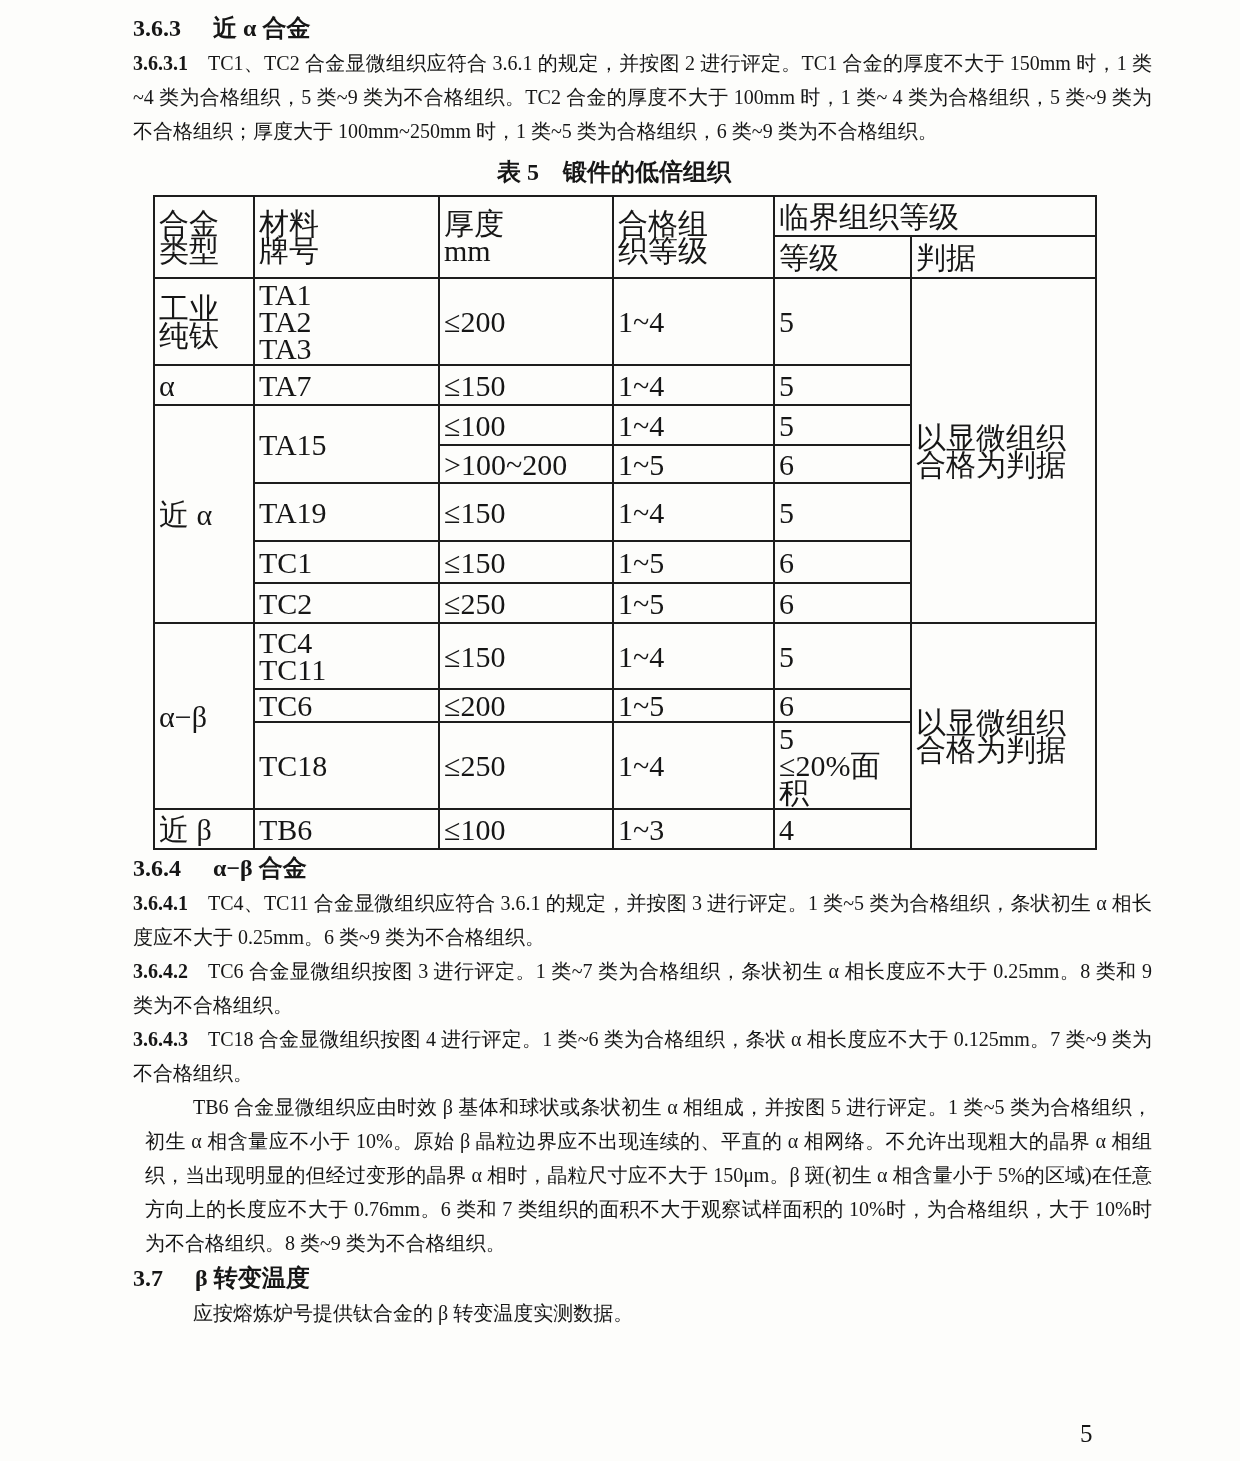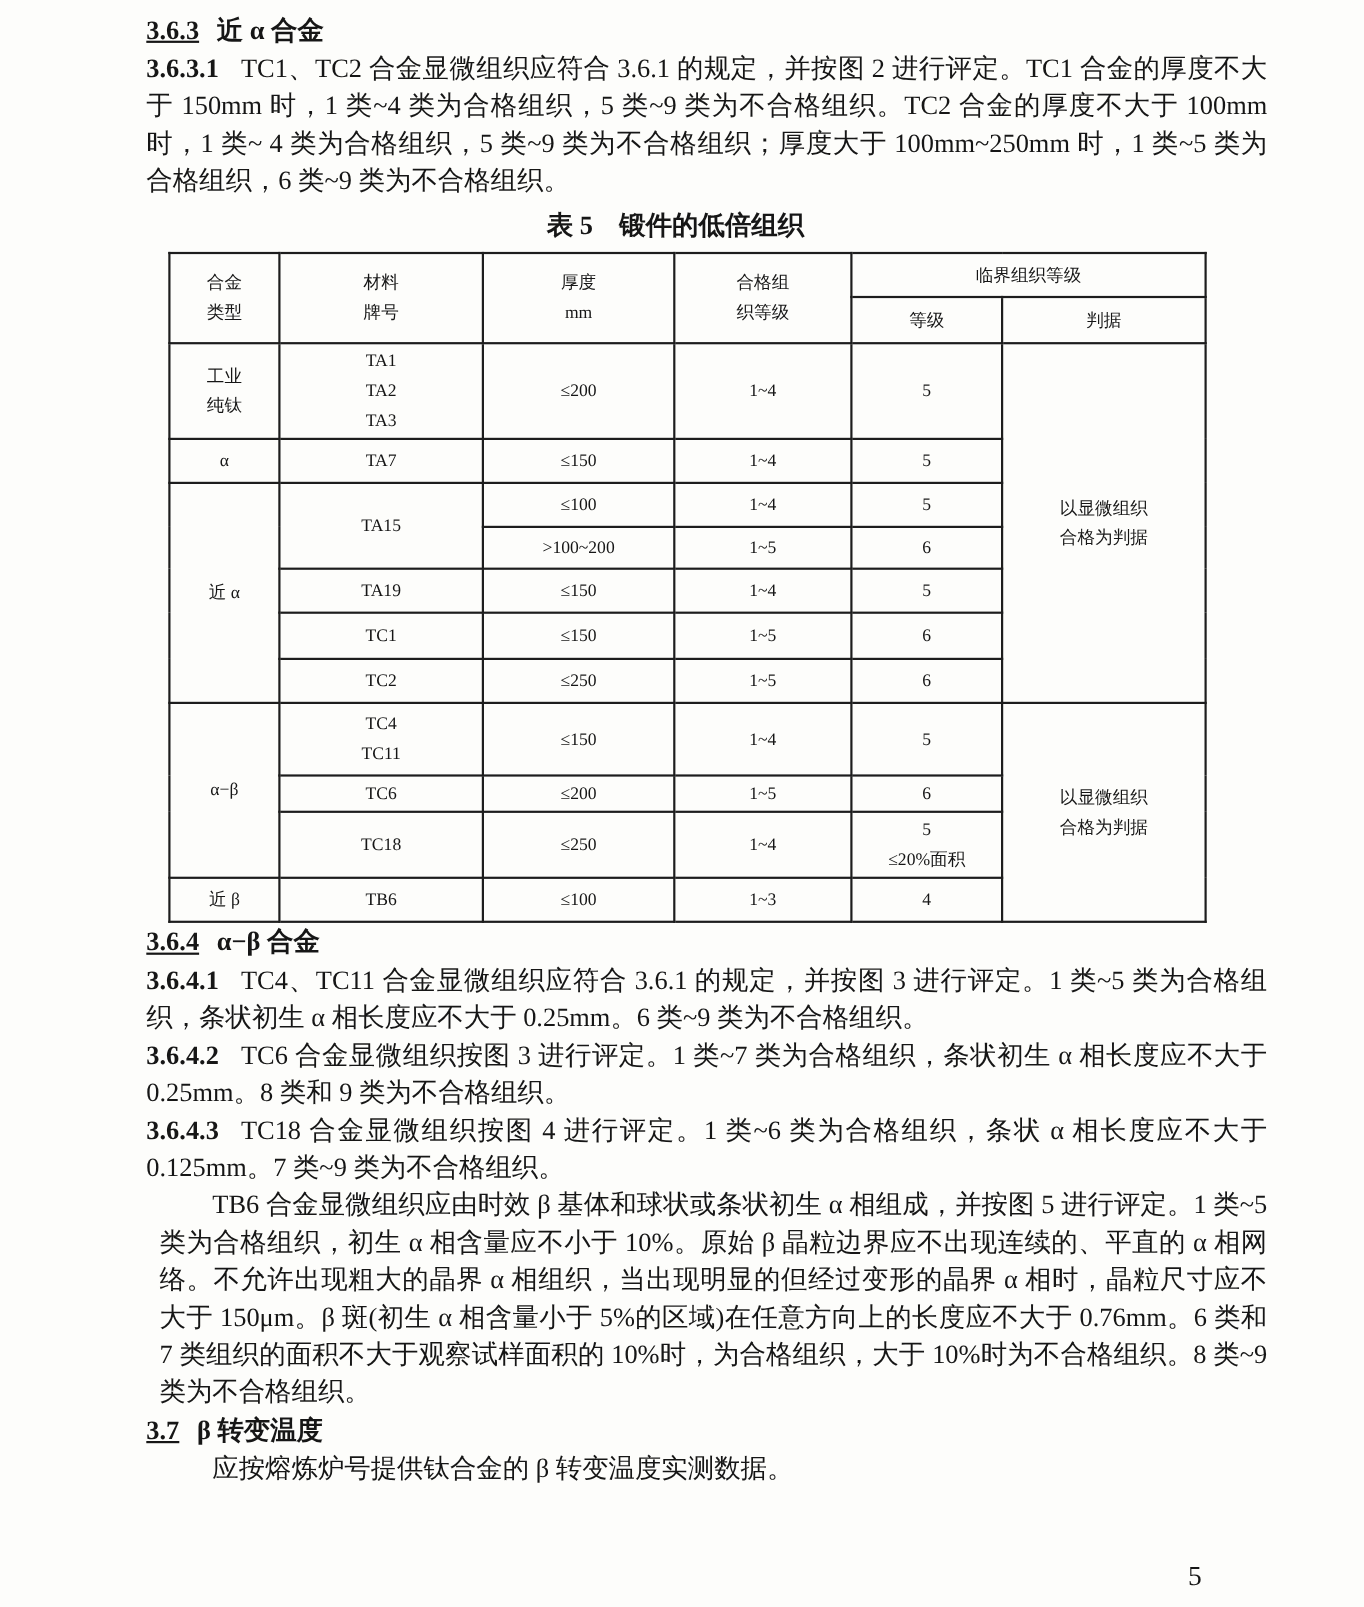--- a/index.html
+++ b/index.html
@@ -3,31 +3,31 @@
 <meta charset="utf-8">
 <style>
   html,body{margin:0;padding:0;}
   body{
     width:1240px;height:1461px;
     background:#fdfdfb;color:#161616;
     font-family:"Liberation Serif","DejaVu Serif",serif;
     position:relative;overflow:hidden;
   }
   .page{padding:10px 88px 0 133px;}
-  .para{margin:0;font-size:24px;line-height:34px;text-align:justify;}
+  .para{margin:0;font-size:20px;line-height:34px;text-align:justify;}
   .heading{margin:0;font-size:24px;line-height:36px;font-weight:bold;text-align:left;}
   .clause-num{font-weight:bold;margin-right:20px;white-space:nowrap;}
-  .heading .clause-num{margin-right:16px;text-decoration:underline;}
+  .heading .clause-num{margin-right:32px;}
   .indent2{text-indent:48px;margin-left:12px;}
   .caption{width:962px;margin:4px 0 0 0;font-size:24px;font-weight:bold;text-align:center;line-height:40px;}
   table{border-collapse:collapse;table-layout:fixed;width:942px;margin:3px 0 0 20px;}
   th,td{
     border:2px solid #1d1d1d;
-    text-align:center;vertical-align:middle;
-    font-size:16px;line-height:27px;font-weight:normal;
+    text-align:left;vertical-align:middle;
+    font-size:30px;line-height:27px;font-weight:normal;
     padding:2px 4px;white-space:pre-line;
     font-family:"Liberation Serif","DejaVu Serif",serif;
   }
   .after-table{margin-top:14px;}
   .page-num{position:absolute;left:1080px;top:1420px;font-size:25px;}
 </style>
 </head>
 <body>
 
 <div class="page">
@@ -89,21 +89,21 @@
         <td rowspan="2">TA15</td>
         <td>≤100</td>
         <td>1~4</td>
         <td>5</td>
       </tr>
       <tr style="height:38px">
         <td>&gt;100~200</td>
         <td>1~5</td>
         <td>6</td>
       </tr>
-      <tr style="height:40px">
+      <tr style="height:58px">
         <td>TA19</td>
         <td>≤150</td>
         <td>1~4</td>
         <td>5</td>
       </tr>
       <tr style="height:42px">
         <td>TC1</td>
         <td>≤150</td>
         <td>1~5</td>
         <td>6</td>

